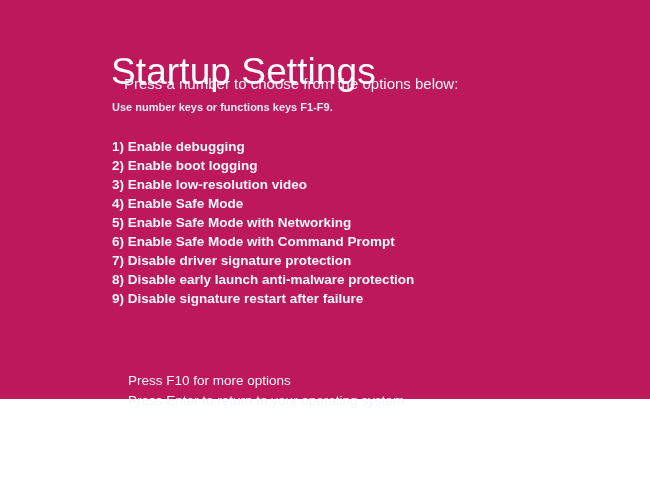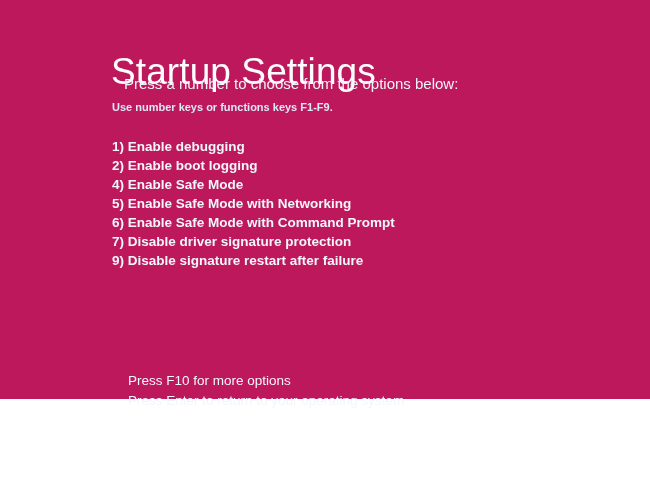--- a/index.html
+++ b/index.html
@@ -110,36 +110,44 @@
     <ul id="options-list">
       <li class="option-row">
         <span class="option-key">1)</span>
         <span class="option-label">Enable debugging</span>
       </li>
       <li class="option-row">
         <span class="option-key">2)</span>
         <span class="option-label">Enable boot logging</span>
       </li>
       <li class="option-row">
+        <span class="option-key">3)</span>
+        <span class="option-label">Enable low-resolution video</span>
+      </li>
+      <li class="option-row">
         <span class="option-key">4)</span>
         <span class="option-label">Enable Safe Mode</span>
       </li>
       <li class="option-row">
         <span class="option-key">5)</span>
         <span class="option-label">Enable Safe Mode with Networking</span>
       </li>
       <li class="option-row">
         <span class="option-key">6)</span>
         <span class="option-label">Enable Safe Mode with Command Prompt</span>
       </li>
       <li class="option-row">
         <span class="option-key">7)</span>
         <span class="option-label">Disable driver signature protection</span>
       </li>
       <li class="option-row">
+        <span class="option-key">8)</span>
+        <span class="option-label">Disable early launch anti-malware protection</span>
+      </li>
+      <li class="option-row">
         <span class="option-key">9)</span>
         <span class="option-label">Disable signature restart after failure</span>
       </li>
     </ul>
 
     <div id="footer-actions">
       <div class="footer-line">Press F10 for more options</div>
       <div class="footer-line">Press Enter to return to your operating system</div>
     </div>
 

